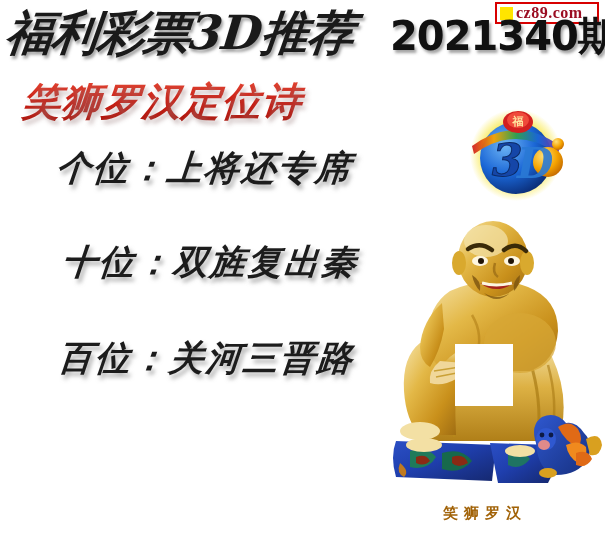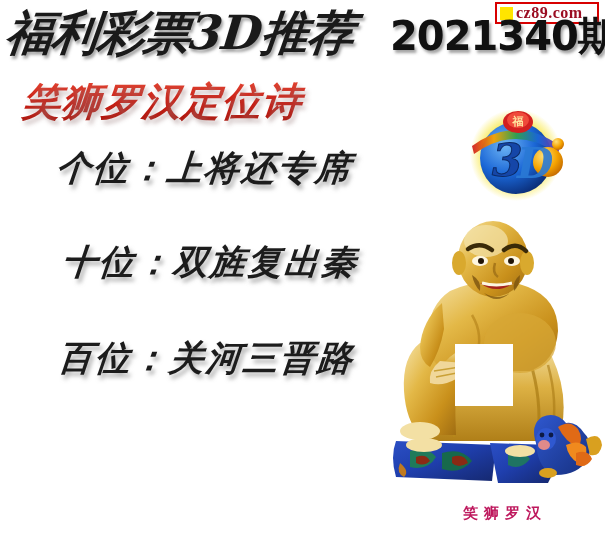--- a/index.html
+++ b/index.html
@@ -150,25 +150,25 @@
     width: 58px;
     height: 62px;
     background: #ffffff;
   }
 
   .statue-caption {
     position: absolute;
     left: 443px;
     top: 504px;
     width: 124px;
-    text-align: center;
+    text-align: left;
     font-family: "DejaVu Serif", "Liberation Serif", serif;
     font-size: 15px;
     font-weight: bold;
-    color: #be185d;
+    color: #a16207;
     letter-spacing: 6px;
     line-height: 18px;
     white-space: nowrap;
   }
 </style>
 </head>
 <body>
 
 <div id="poster">
 

